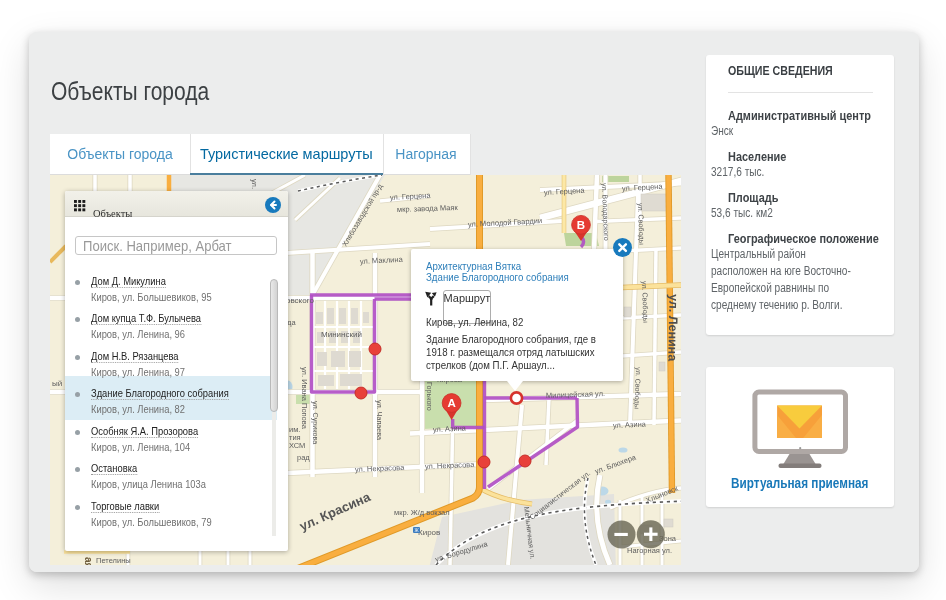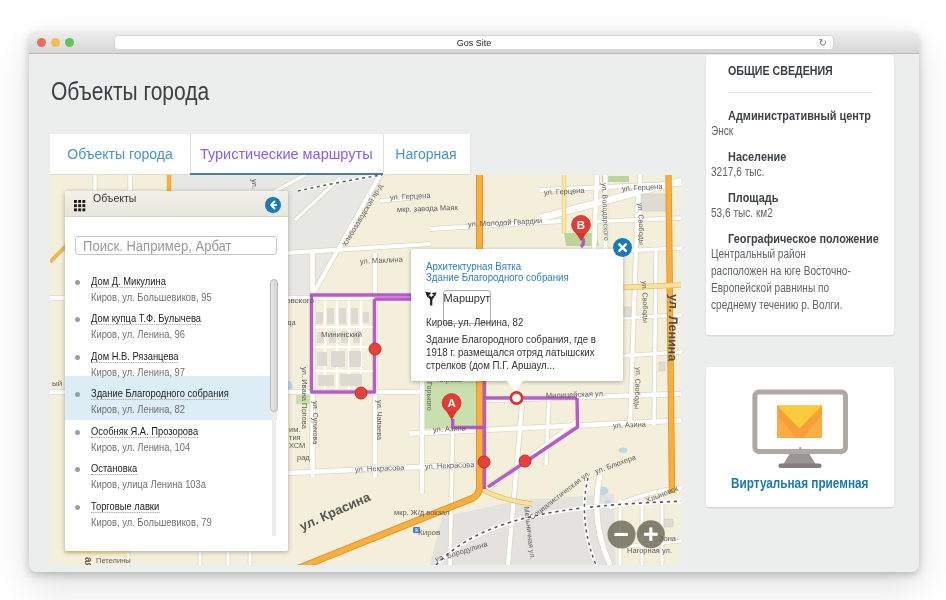--- a/index.html
+++ b/index.html
@@ -53,31 +53,25 @@
      border-left:8.5px solid transparent; border-right:8.5px solid transparent; border-top:10px solid #fff; }
   
   .card { position:absolute; left:677px; width:188px; background:#fff; border-radius:3px;
      box-shadow:0 1px 2px rgba(0,0,0,0.12); }
   .sb-l { position:absolute; left:21.5px; font-size:13px; font-weight:bold; color:#3e4347; }
   .sb-v { position:absolute; left:5px; font-size:12px; color:#5f6468; }
 </style>
 </head>
 <body>
 <div id="win">
-  <div id="titlebar">
-    <div class="dot" style="left:8px;background:#EC6A5E;"></div>
-    <div class="dot" style="left:22.3px;background:#F5BD4F;"></div>
-    <div class="dot" style="left:36.4px;background:#61C454;"></div>
-    <div id="urlbar">Gos Site<span style="position:absolute;right:6px;top:0;color:#777;font-size:10px;">↻</span></div>
-  </div>
   <div id="content">
     <div id="h1"><span class="cond" style="transform:scaleX(0.84)">Объекты города</span></div>
     <div id="tabbar">
       <div class="tab" style="left:0;width:140px;color:#4A94C5;">Объекты города</div>
-      <div class="tab" style="left:140px;width:192.5px;color:#8b5cf6;font-size:14.5px;">Туристические маршруты</div>
+      <div class="tab" style="left:140px;width:192.5px;color:#0369a1;font-size:14.5px;">Туристические маршруты</div>
       <div class="tab" style="left:332.5px;width:87px;color:#4A94C5;">Нагорная</div>
       <div class="tabsep" style="left:140px;"></div>
       <div class="tabsep" style="left:332.5px;"></div>
       <div class="tabsep" style="left:419.5px;"></div>
       <div id="tabu"></div>
     </div>
     <div id="map">
         <svg width="631" height="390" viewBox="0 0 631 390" style="position:absolute;left:0;top:0">
 <rect width="631" height="390" fill="#F4EFDA"></rect>
 <polygon points="120,0 335,0 262,120 238,120 120,17" fill="#E7E7E3"></polygon>
@@ -323,21 +317,21 @@
               <rect x="4.2" y="0" width="2.9" height="2.9"></rect>
               <rect x="8.4" y="0" width="2.9" height="2.9"></rect>
               <rect x="0" y="4.2" width="2.9" height="2.9"></rect>
               <rect x="4.2" y="4.2" width="2.9" height="2.9"></rect>
               <rect x="8.4" y="4.2" width="2.9" height="2.9"></rect>
               <rect x="0" y="8.4" width="2.9" height="2.9"></rect>
               <rect x="4.2" y="8.4" width="2.9" height="2.9"></rect>
               <rect x="8.4" y="8.4" width="2.9" height="2.9"></rect>
             </g>
         </svg>
-        <div class="abs" style="left:28.5px;top:1px;font-size:10.5px;color:#333;">Объекты</div>
+        <div class="abs" style="left:28.5px;top:17px;font-size:10.5px;color:#333;font-family:Liberation Serif, serif;">Объекты</div>
         <div class="circbtn" style="left:200px;top:5.5px;width:16px;height:16px;"><svg width="16" height="16" viewBox="0 0 16 16">
               <path d="M9.5 4.5 L6 8 L9.5 11.5" stroke="#fff" stroke-width="2" fill="none" stroke-linecap="round" stroke-linejoin="round"></path>
               <path d="M6.4 8 L11 8" stroke="#fff" stroke-width="2" fill="none" stroke-linecap="round"></path>
             </svg></div>
       </div>
       <div id="search"><span class="cond" style="transform:scaleX(0.87)">Поиск. Например, Арбат</span></div>
       <div id="selrow"></div>
       <div id="scrolltr"></div>
       <div id="scrollth"></div>
       <div class="bullet" style="top:88.8px;"></div>

